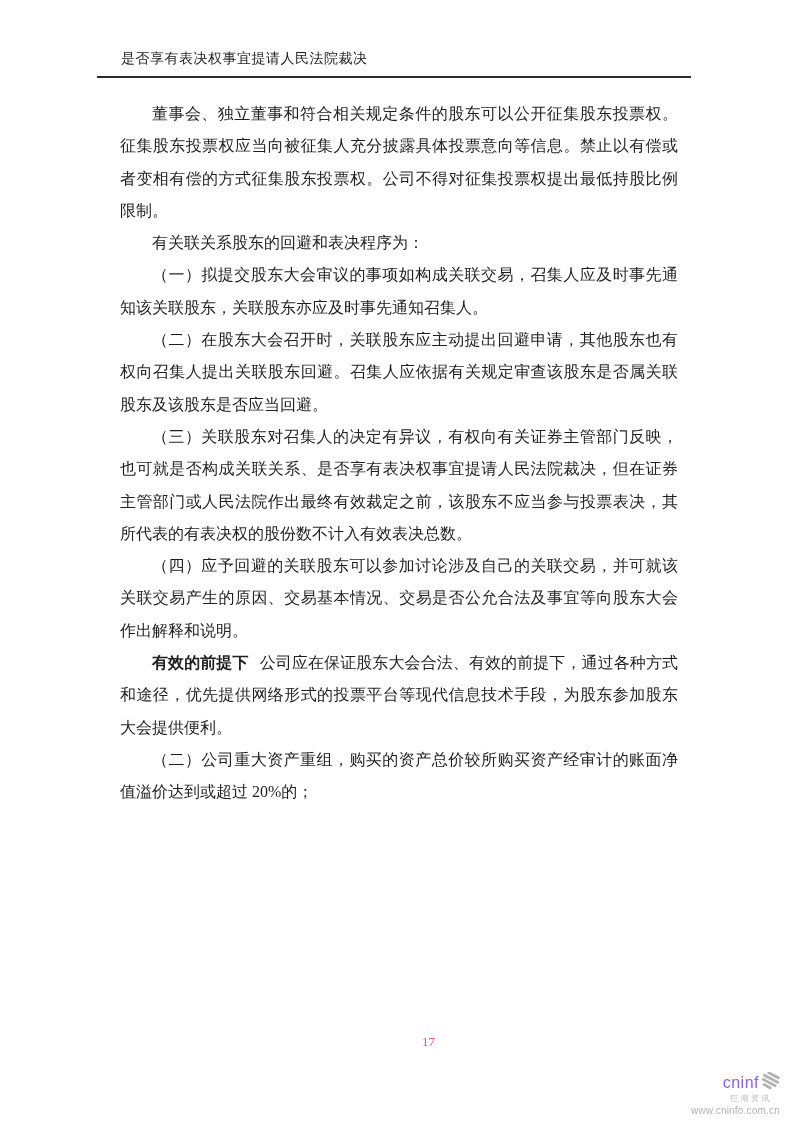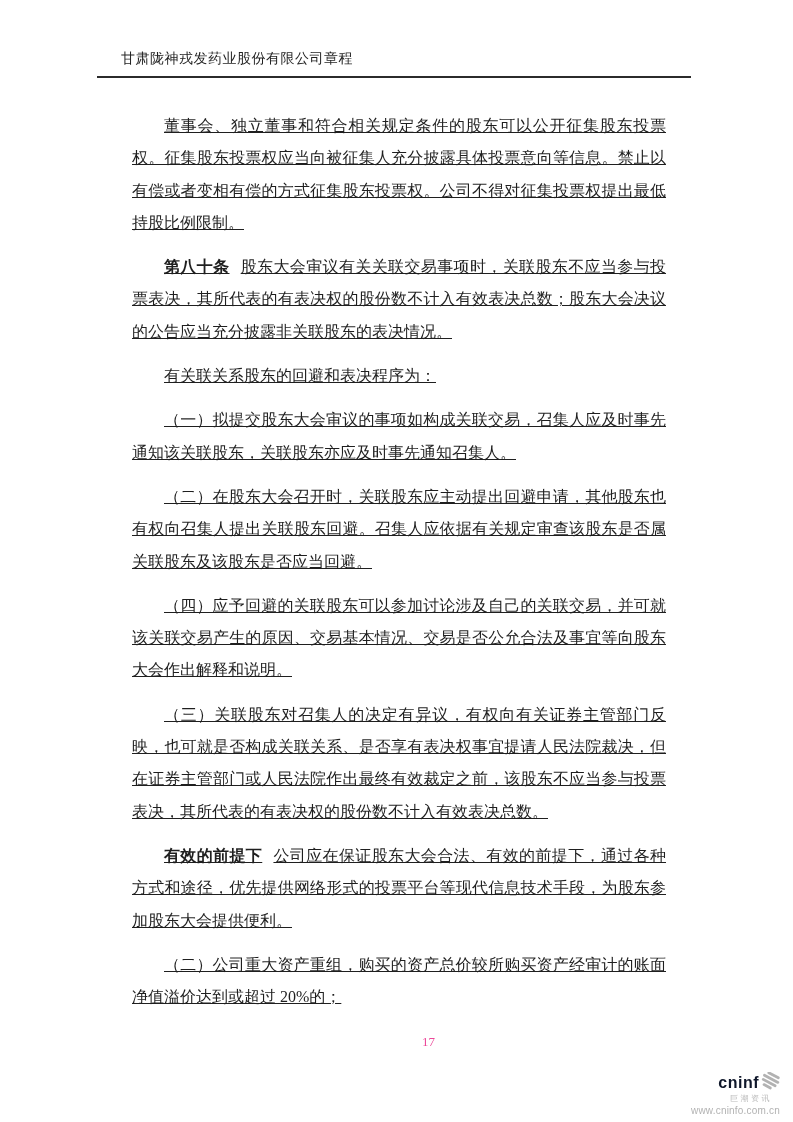--- a/index.html
+++ b/index.html
@@ -21,64 +21,63 @@
   .header-rule {
     position:absolute; left:97px; top:76px;
     width:594px; height:2px; background:#2b2b2b;
   }
 
   .doc-body {
     position:absolute; left:120px; top:98px; width:558px;
     font-size:16px; line-height:32.3px;
     text-align:justify; text-justify:inter-ideograph;
   }
-  .para { margin:12px; text-indent:2em;text-decoration:underline; }
+  .para { margin:0; text-indent:2em; }
   .lead { font-weight:bold; margin-right:0.7em; }
 
   .page-number {
     position:absolute; left:0; top:1034px; width:100%;
     text-align:center; font-size:13px; color:#ec4899;padding-left:32px;
   }
 
   .logo {
     position:absolute; right:13px; top:1072px;
     color:#b2b2b2;
     font-family:"Liberation Sans","DejaVu Sans",sans-serif;
     text-align:right; line-height:1;
   }
   .logo-brand-row {
     display:flex; align-items:center; justify-content:flex-end; gap:1px;
   }
   .logo-brand {
-    font-weight:bold; font-size:16px; letter-spacing:0.5px; color:#0f172a;
+    font-weight:normal; font-size:16px; letter-spacing:0.5px; color:#8b5cf6;
   }
   .logo-swirl { display:inline-block; }
   .logo-cn {
     font-size:8px; letter-spacing:2.5px; margin:2px 8px 0 0; color:#b9b9b9;font-family:Liberation Mono, monospace;
   }
   .logo-url {
     font-size:10px; margin-top:3px; color:#b2b2b2; letter-spacing:0.2px;
   }
 </style>
 </head>
 <body>
 
 <div class="page">
 
-  <div class="header-title">甘肃陇神戎发药业股份有限公司章程</div>
+  <div class="header-title">是否享有表决权事宜提请人民法院裁决</div>
   <div class="header-rule"></div>
 
   <div class="doc-body">
       <p class="para"><span>董事会、独立董事和符合相关规定条件的股东可以公开征集股东投票权。征集股东投票权应当向被征集人充分披露具体投票意向等信息。禁止以有偿或者变相有偿的方式征集股东投票权。公司不得对征集投票权提出最低持股比例限制。</span></p>
-      <p class="para"><span class="lead">第八十条</span><span>股东大会审议有关关联交易事项时，关联股东不应当参与投票表决，其所代表的有表决权的股份数不计入有效表决总数；股东大会决议的公告应当充分披露非关联股东的表决情况。</span></p>
       <p class="para"><span>有关联关系股东的回避和表决程序为：</span></p>
       <p class="para"><span>（一）拟提交股东大会审议的事项如构成关联交易，召集人应及时事先通知该关联股东，关联股东亦应及时事先通知召集人。</span></p>
       <p class="para"><span>（二）在股东大会召开时，关联股东应主动提出回避申请，其他股东也有权向召集人提出关联股东回避。召集人应依据有关规定审查该股东是否属关联股东及该股东是否应当回避。</span></p>
+      <p class="para"><span>（三）关联股东对召集人的决定有异议，有权向有关证券主管部门反映，也可就是否构成关联关系、是否享有表决权事宜提请人民法院裁决，但在证券主管部门或人民法院作出最终有效裁定之前，该股东不应当参与投票表决，其所代表的有表决权的股份数不计入有效表决总数。</span></p>
       <p class="para"><span>（四）应予回避的关联股东可以参加讨论涉及自己的关联交易，并可就该关联交易产生的原因、交易基本情况、交易是否公允合法及事宜等向股东大会作出解释和说明。</span></p>
-      <p class="para"><span>（三）关联股东对召集人的决定有异议，有权向有关证券主管部门反映，也可就是否构成关联关系、是否享有表决权事宜提请人民法院裁决，但在证券主管部门或人民法院作出最终有效裁定之前，该股东不应当参与投票表决，其所代表的有表决权的股份数不计入有效表决总数。</span></p>
       <p class="para"><span class="lead">有效的前提下</span><span>公司应在保证股东大会合法、有效的前提下，通过各种方式和途径，优先提供网络形式的投票平台等现代信息技术手段，为股东参加股东大会提供便利。</span></p>
       <p class="para"><span>（二）公司重大资产重组，购买的资产总价较所购买资产经审计的账面净值溢价达到或超过 20%的；</span></p>
     </div>
 
   <div class="page-number">17</div>
 
   <div class="logo">
     <div class="logo-brand-row">
       <span class="logo-brand">cninf</span>
       <span class="logo-swirl">

